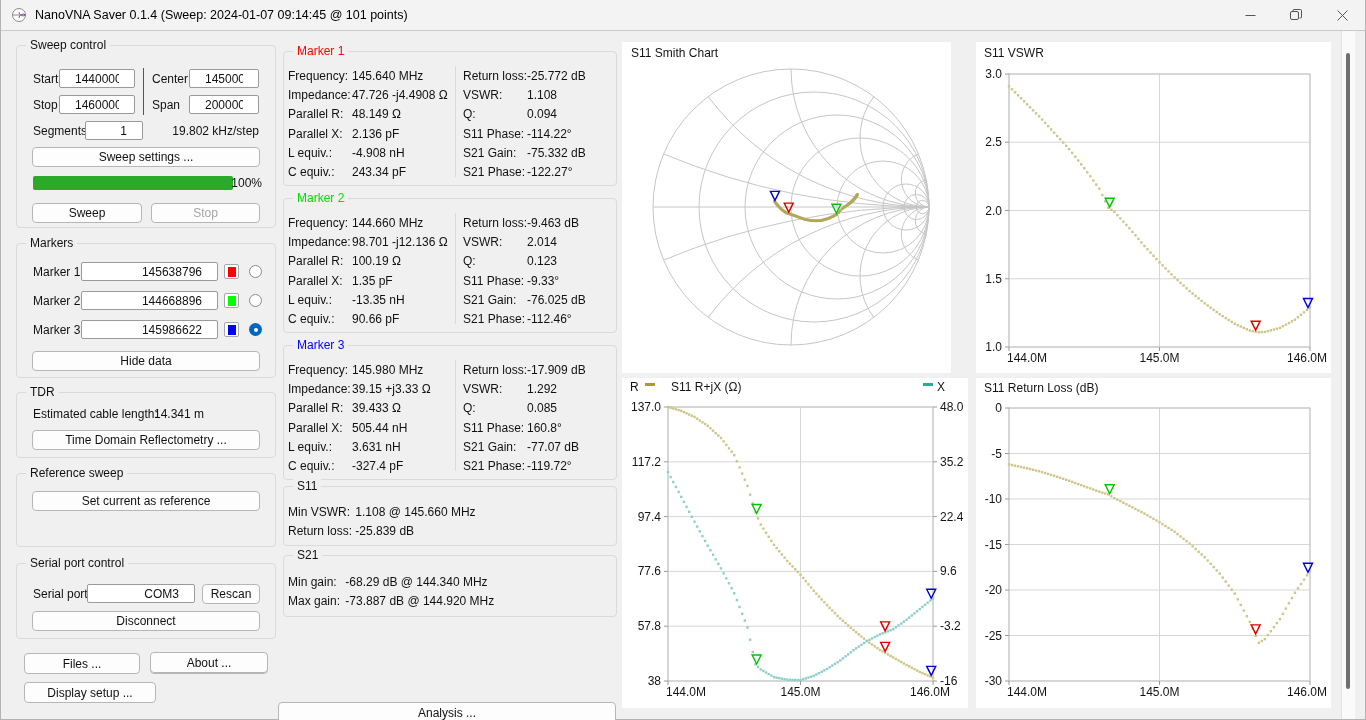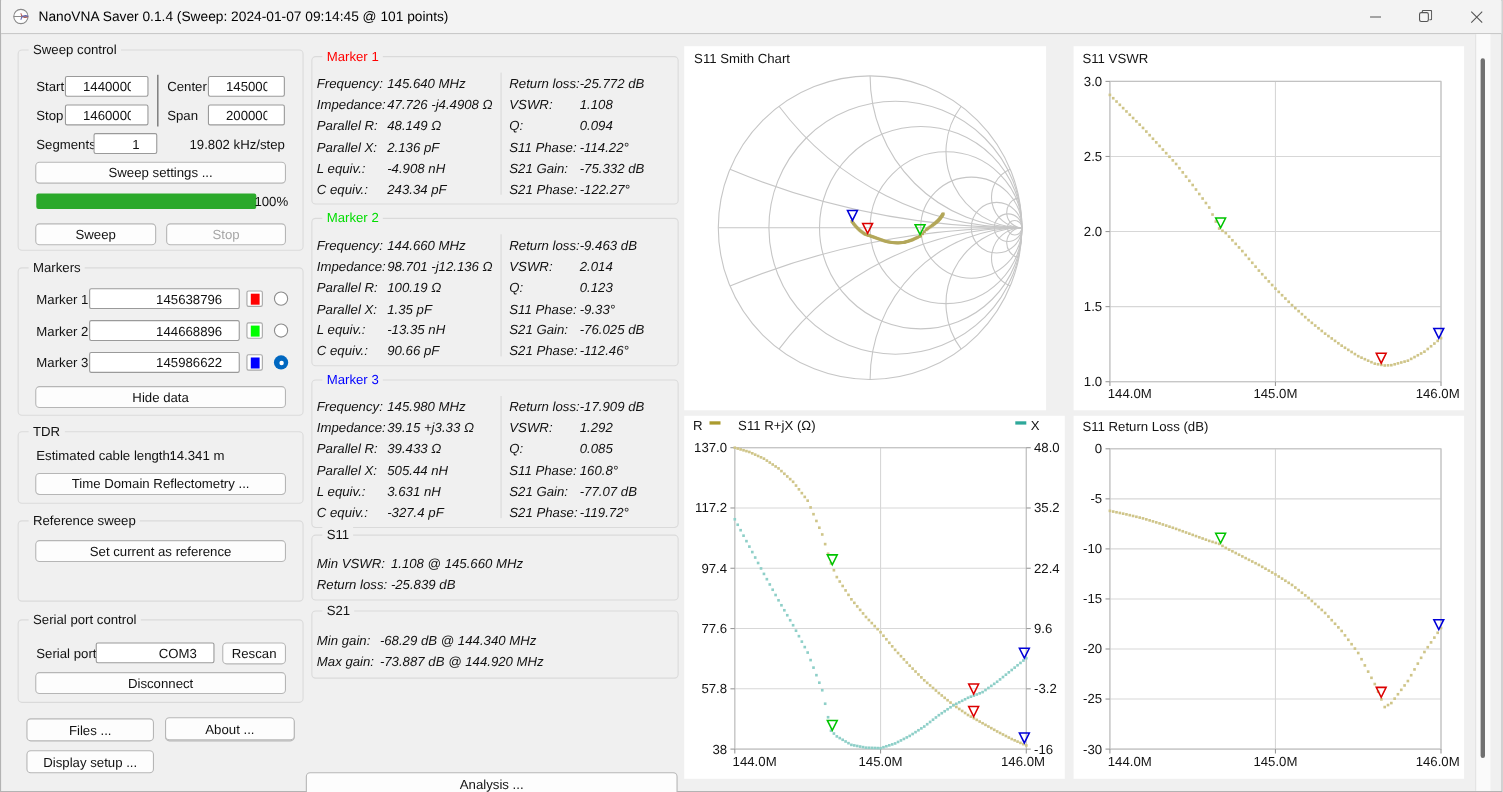--- a/index.html
+++ b/index.html
@@ -27,21 +27,21 @@
   .swatch{position:absolute;width:15px;height:15px;background:#fff;border:1px solid #a8a8a8;border-radius:2px;
           display:flex;align-items:center;justify-content:center;box-sizing:border-box;}
   .swatch i{display:block;width:8px;height:10px;}
   .radio{position:absolute;width:13px;height:13px;border-radius:50%;border:1px solid #8b8b8b;
          background:#fff;box-sizing:border-box;}
   .radio.sel{border:none;background:#0067c0;}
   .radio.sel::after{content:'';position:absolute;left:4.5px;top:4.5px;width:4px;height:4px;border-radius:50%;background:#fff;}
   #prog{position:absolute;left:16px;top:130px;width:200px;height:14px;background:#2ba92b;border-radius:2px;}
   #proglabel{position:absolute;top:127px;right:13px;line-height:20px;}
   
-  .mrow{height:19.2px;line-height:19.2px;white-space:nowrap;font-style:italic;}
+  .mrow{height:19.2px;line-height:19.2px;white-space:nowrap;}
   .mrow .k{display:inline-block;width:64px;}
   .cols-left{position:absolute;left:4px;top:15px;}
   .cols-right{position:absolute;left:179px;top:15px;}
   .mdiv{position:absolute;left:171px;top:14px;bottom:8px;border-left:1px solid #dadada;}
   
   #charts-svg{position:absolute;left:0;top:0;}
   .ctxt{font-size:12px;fill:#141414;}
   .ctitle{font-size:12px;fill:#141414;}
   
   #scrollbar{position:absolute;left:1341px;top:31px;width:13px;height:688px;background:#fafafa;border-left:1px solid #e2e2e2;}
@@ -141,21 +141,21 @@
   <div class="gb" id="gb-serial" style="left:16px;top:563px;width:260px;height:76px;">
     <span class="gb-title">Serial port control</span>
     <span class="lbl" style="left:16px;top:20px;">Serial port</span>
     <input class="tin" style="left: 70px; top: 20px; width: 108px;" value="COM3">
     <button class="btn" style="left:185px;top:20px;width:58px;">Rescan</button>
     <button class="btn" style="left:15px;top:47px;width:228px;">Disconnect</button>
   </div>
 
   <button class="btn" style="left:24px;top:653px;width:116px;height:21px;">Files ...</button>
   <button class="btn" style="left:150px;top:653px;width:118px;height:21px;">Calibration ...</button>
-  <button class="btn" style="left:24px;top:682px;width:116px;height:21px;">Display setup ...</button>
+  <button class="btn" style="left:24px;top:682px;width:132px;height:21px;">Display setup ...</button>
   <button class="btn" style="left:150px;top:652px;width:118px;height:21px;">About ...</button>
 
   <div id="marker-panels">
       <div class="gb" style="left: 283px; top: 51px; width: 334px; height: 135px;">
         <span class="gb-title" style="color: rgb(255, 0, 0);">Marker 1</span>
         <div class="cols-left">
           <div class="mrow"><span class="k">Frequency:</span><span>145.640 MHz</span></div>
           <div class="mrow"><span class="k">Impedance:</span><span>47.726 -j4.4908 Ω</span></div>
           <div class="mrow"><span class="k">Parallel R:</span><span>48.149 Ω</span></div>
           <div class="mrow"><span class="k">Parallel X:</span><span>2.136 pF</span></div>

